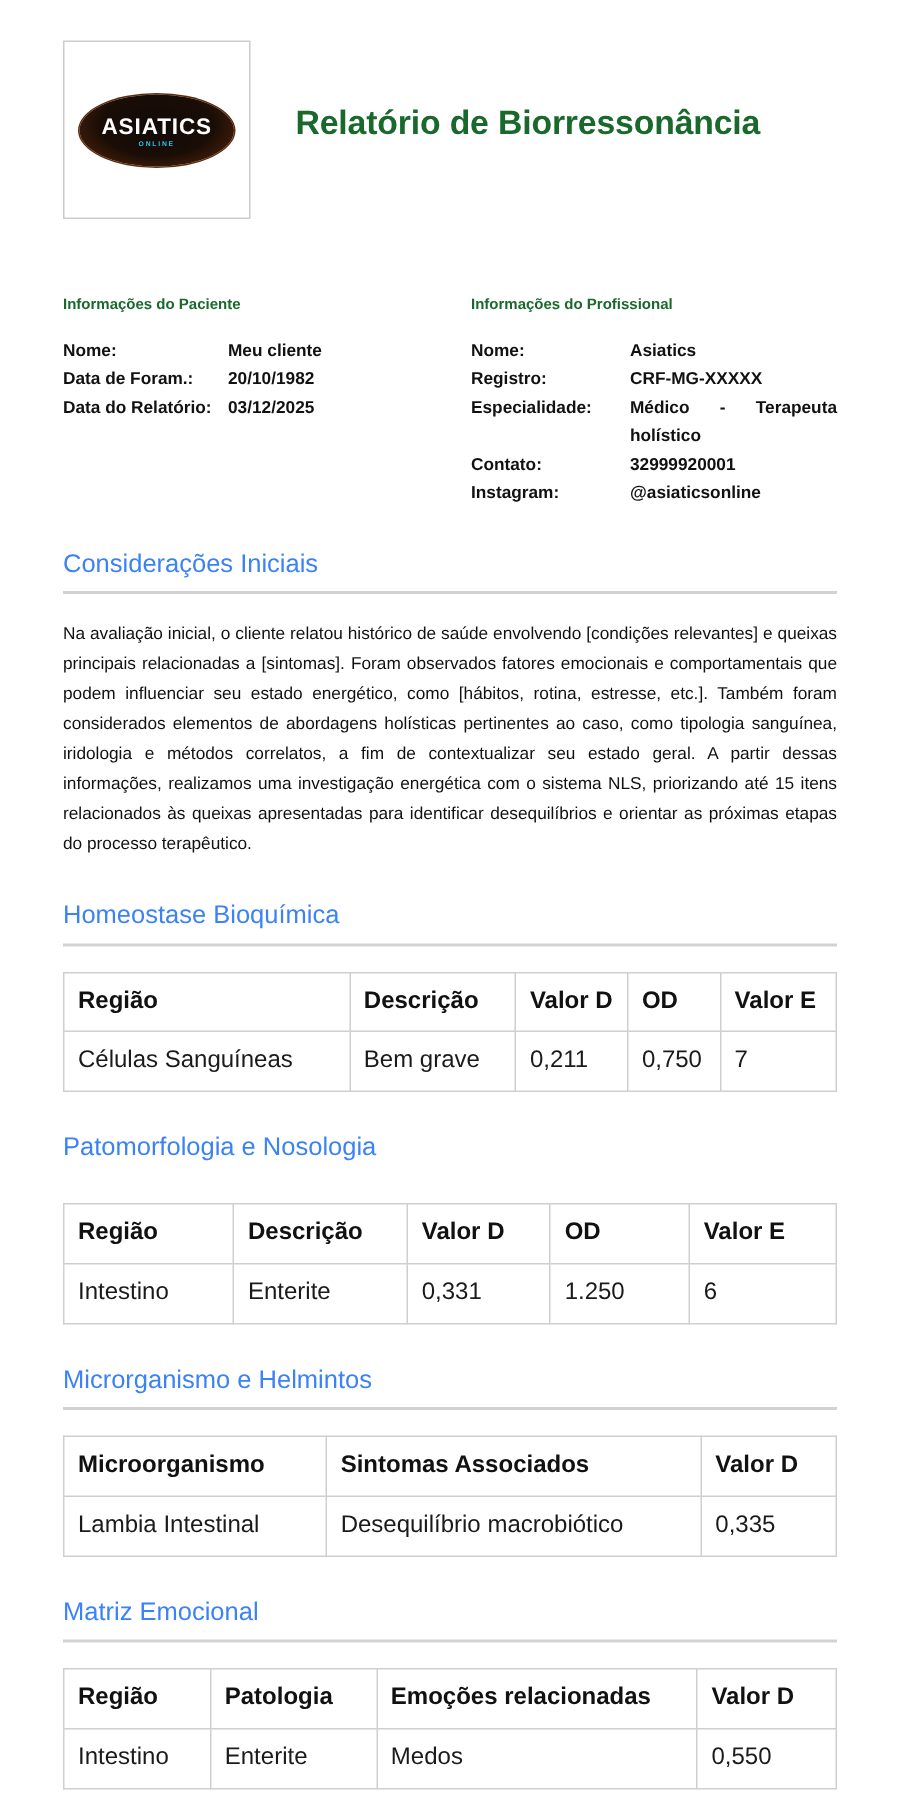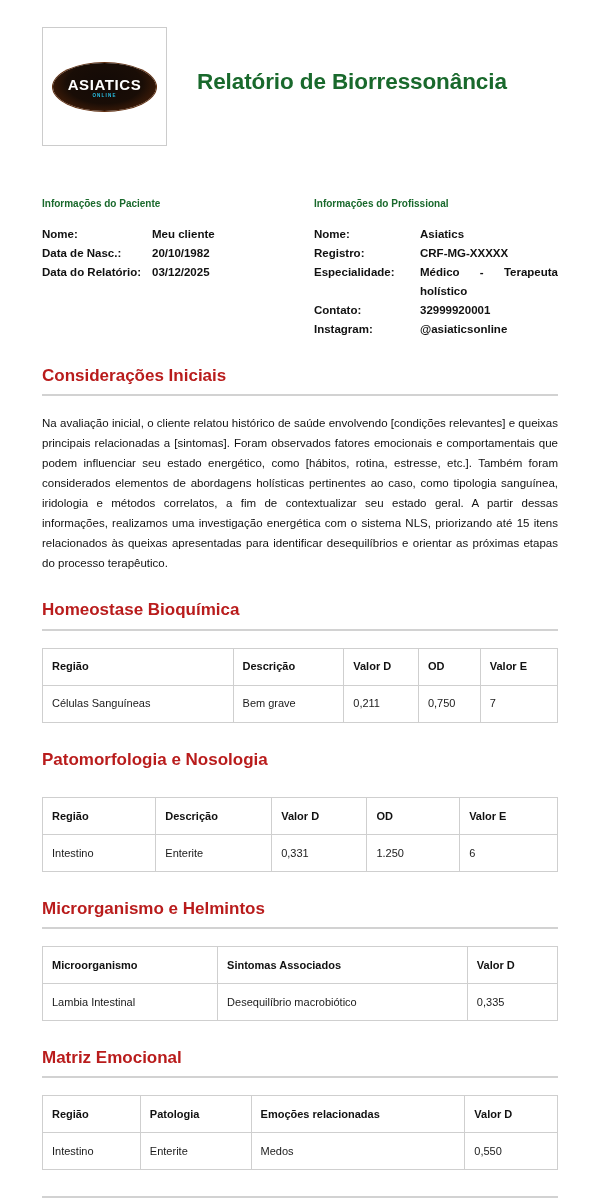--- a/index.html
+++ b/index.html
@@ -127,23 +127,23 @@
     word-spacing: 0;
   }
   .info-row .v.plain {
     text-align: left;
     text-align-last: left;
   }
 
   
   .section { margin-top: 26px; }
   .section-title {
-    color: #b91c1c;
+    color: #3b82f6;
     font-size: 17px;
-    font-weight: 700;
+    font-weight: 400;
     margin: 0;
     line-height: 1.25;
   }
   .section-rule {
     height: 2px;
     background: #d2d2d2;
     margin-top: 8px;
     border: 0;
   }
   .section-rule.hidden { visibility: hidden; }
@@ -154,21 +154,21 @@
     color: #111111;
     text-align: justify;
     margin: 17px 0 0 0;
   }
 
   
   table.data {
     width: 100%;
     border-collapse: collapse;
     margin-top: 17px;
-    font-size: 11px;
+    font-size: 16px;
     table-layout: fixed;
   }
   table.data th,
   table.data td {
     border: 1px solid #cfcfcf;
     padding: 9px 8px 9px 9px;
     text-align: left;
     vertical-align: middle;
     line-height: 1.3;
     word-wrap: break-word;
@@ -205,21 +205,21 @@
     <div class="info-wrap">
 
       <div class="info-col left">
         <h2 class="info-title">Informações do Paciente</h2>
 
         <div class="info-row">
           <span class="k">Nome:</span>
           <span class="v plain">Meu cliente</span>
         </div>
         <div class="info-row">
-          <span class="k">Data de Nasc.:</span>
+          <span class="k">Data de Foram.:</span>
           <span class="v plain">20/10/1982</span>
         </div>
         <div class="info-row">
           <span class="k">Data do Relatório:</span>
           <span class="v plain">03/12/2025</span>
         </div>
       </div>
 
       <div class="info-col right">
         <h2 class="info-title">Informações do Profissional</h2>

